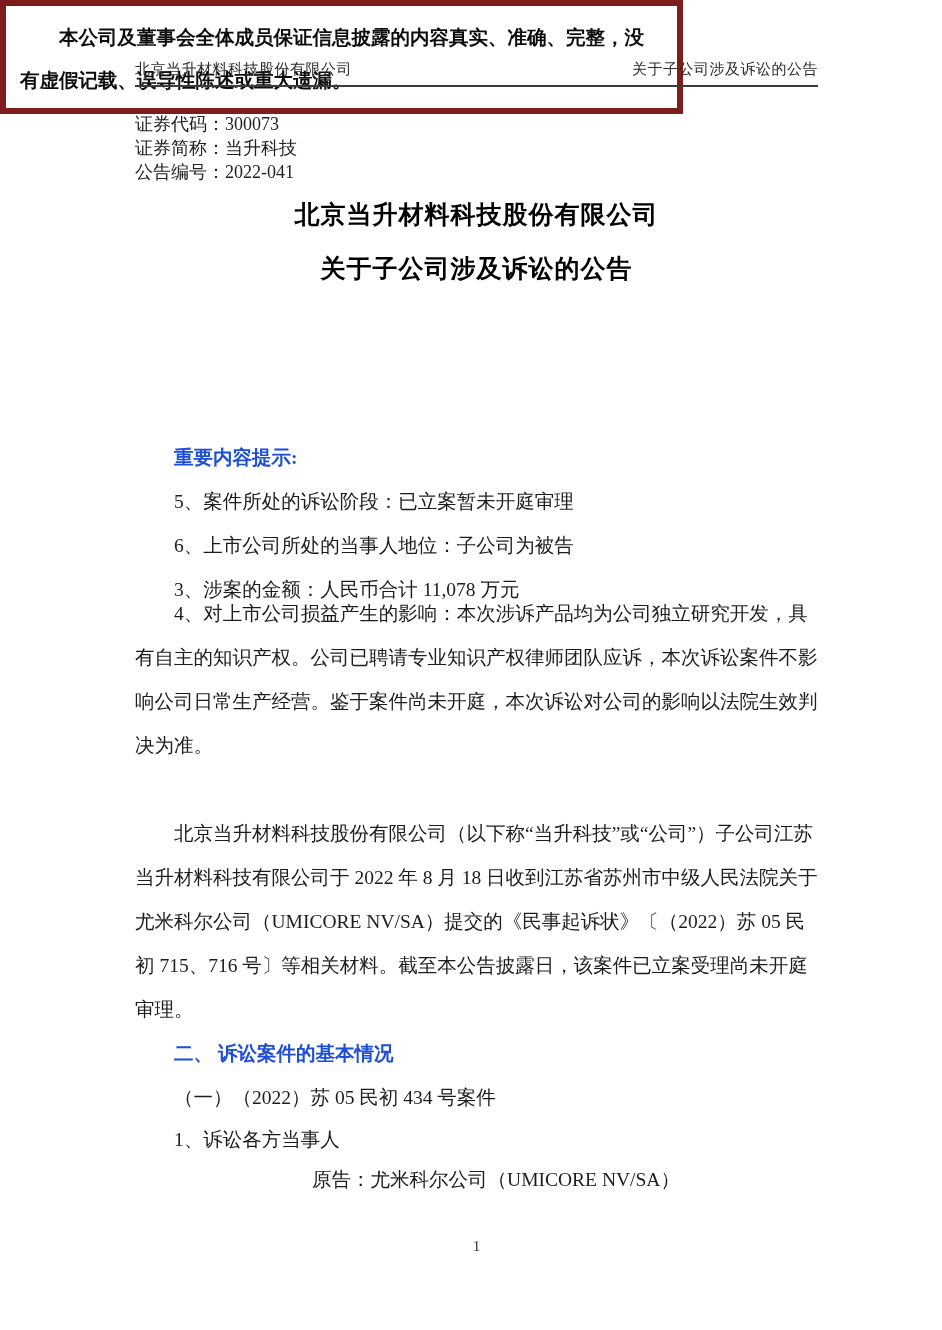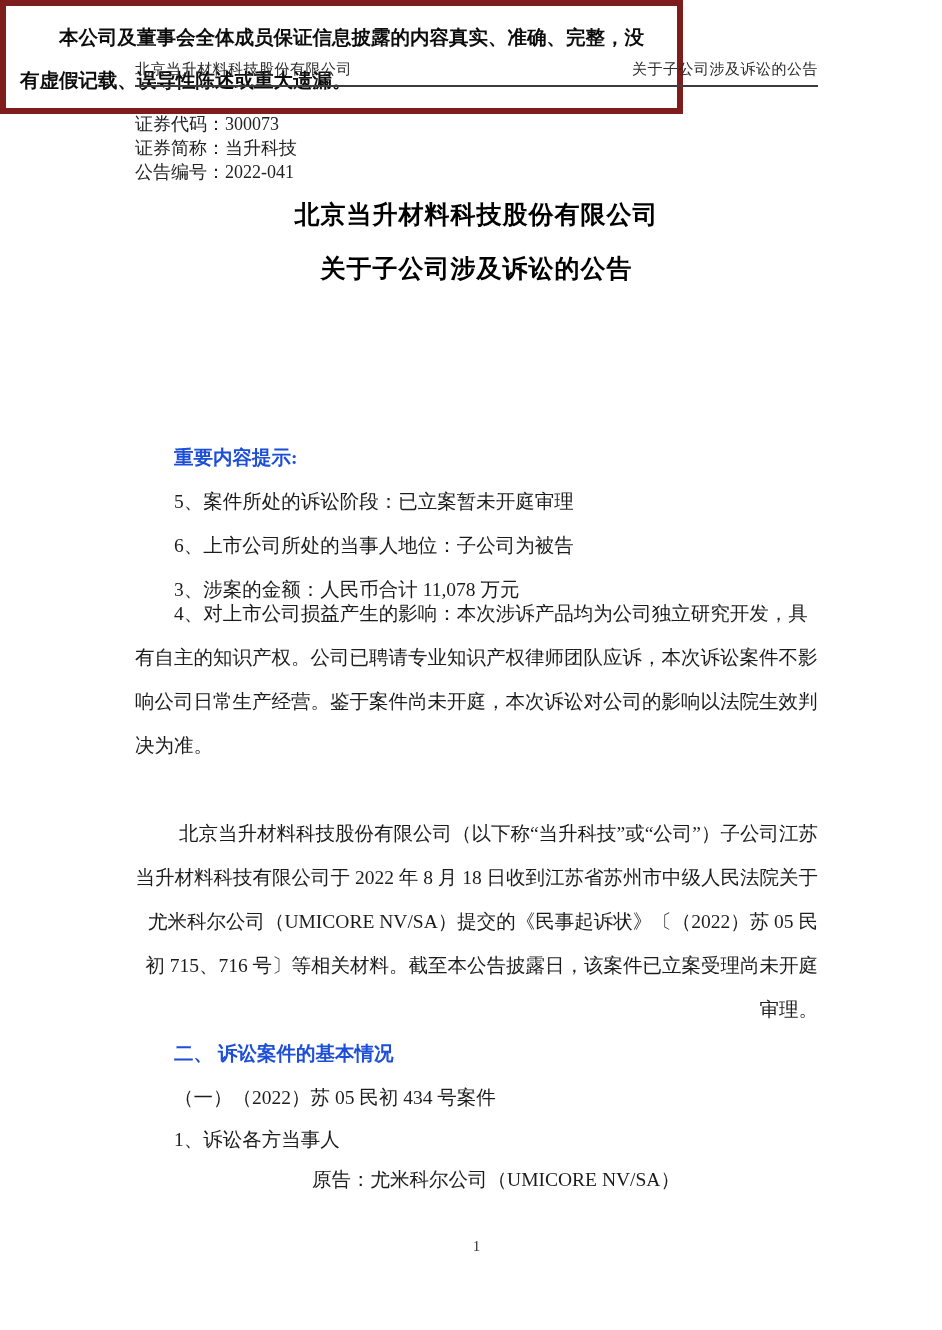--- a/index.html
+++ b/index.html
@@ -84,21 +84,21 @@
   }
   .bold { font-weight: bold; color: #1d4ed8; }
 
   .notice-heading { top: 436px; }
   .notice-item-1 { top: 480px; }
   .notice-item-2 { top: 524px; }
   .notice-item-3 { top: 568px; }
   .notice-item-4 { top: 592px; }
 
   .section1-heading { top: 778px; }
-  .section1-para   { top: 812px; text-align: right; }
+  .section1-para   { top: 812px; }
 
   .section2-heading { top: 1032px; }
   .s2-case-line     { top: 1076px; }
   .s2-parties-line  { top: 1118px; }
   .s2-plaintiff-line{ top: 1158px; text-align: center; }
 
   .page-number {
     top: 1238px;
     text-align: center;
     font-size: 15px;

